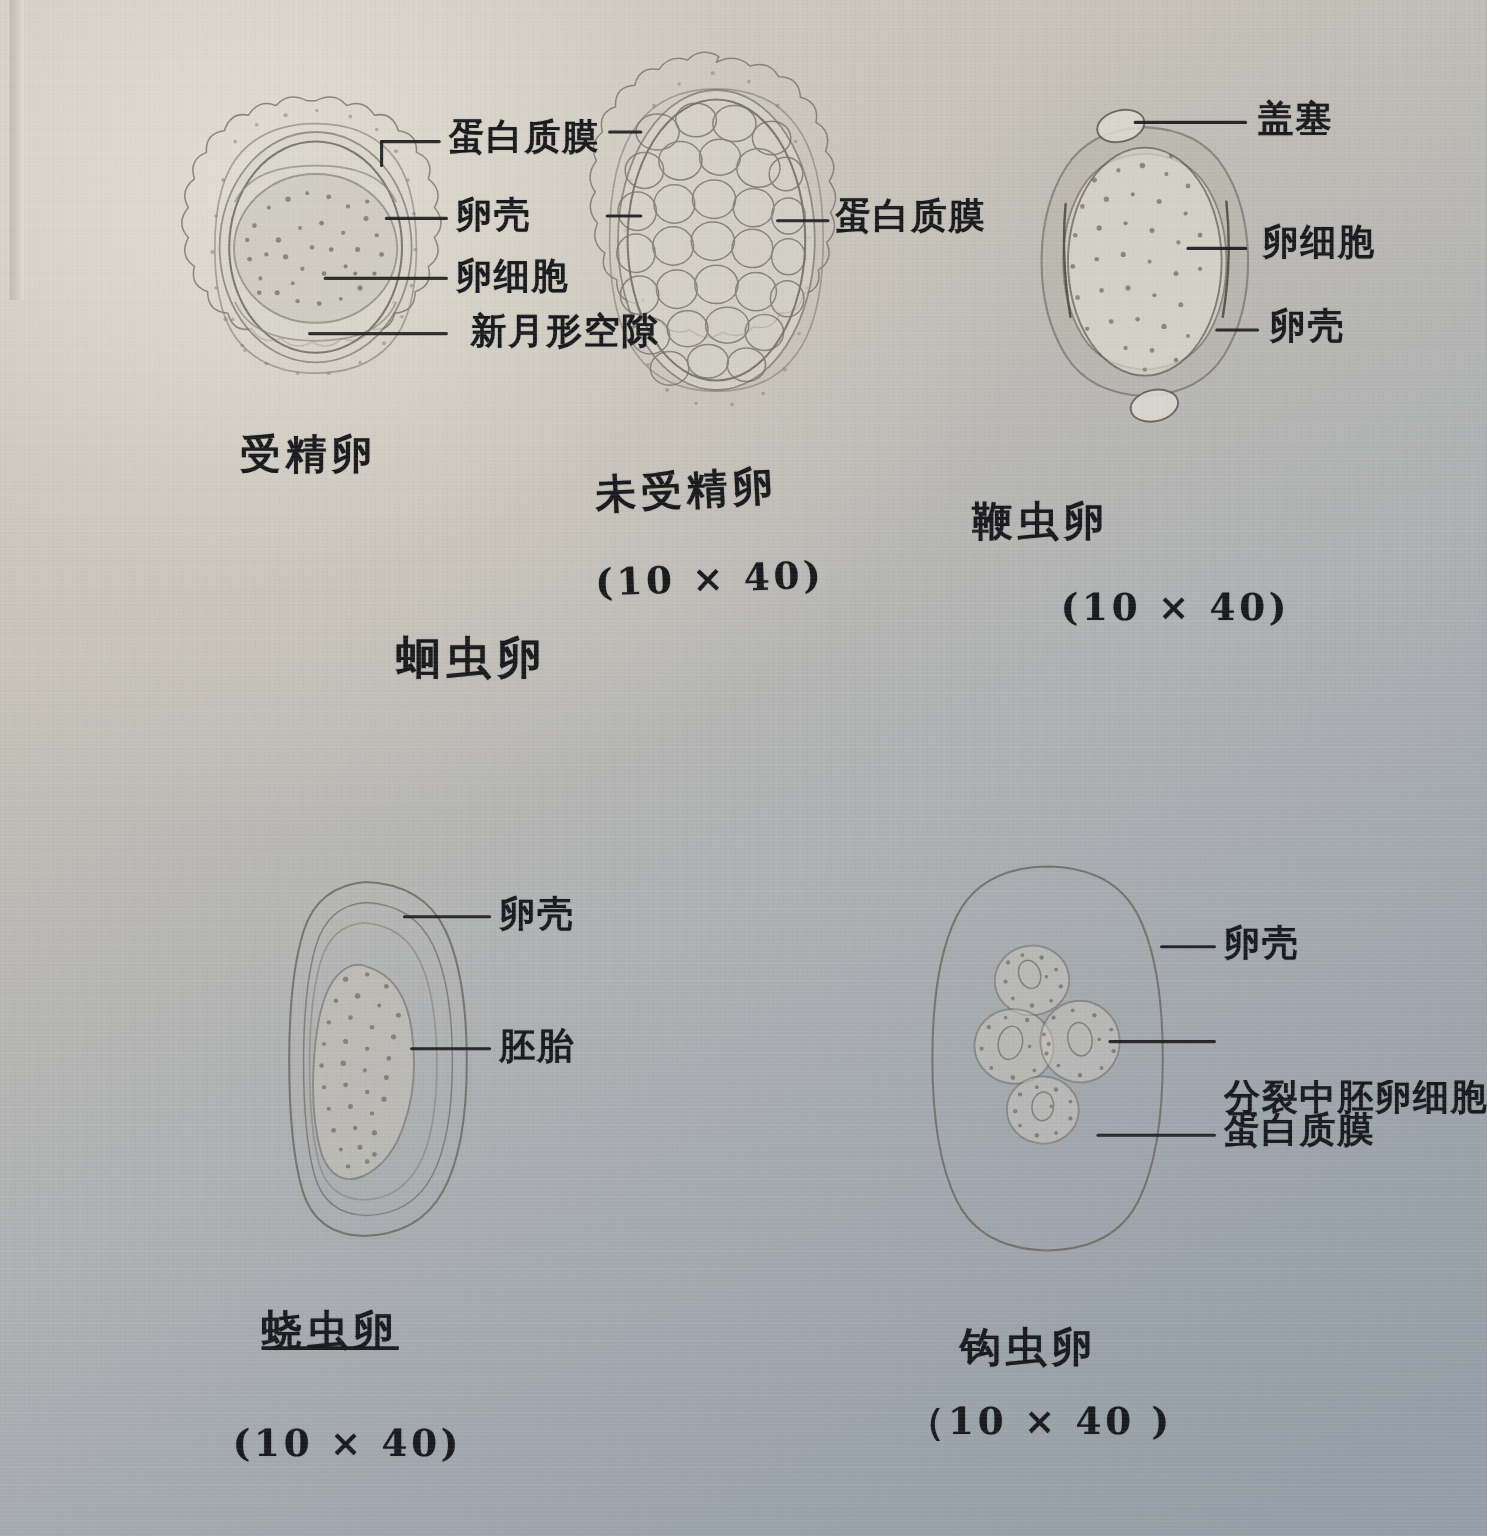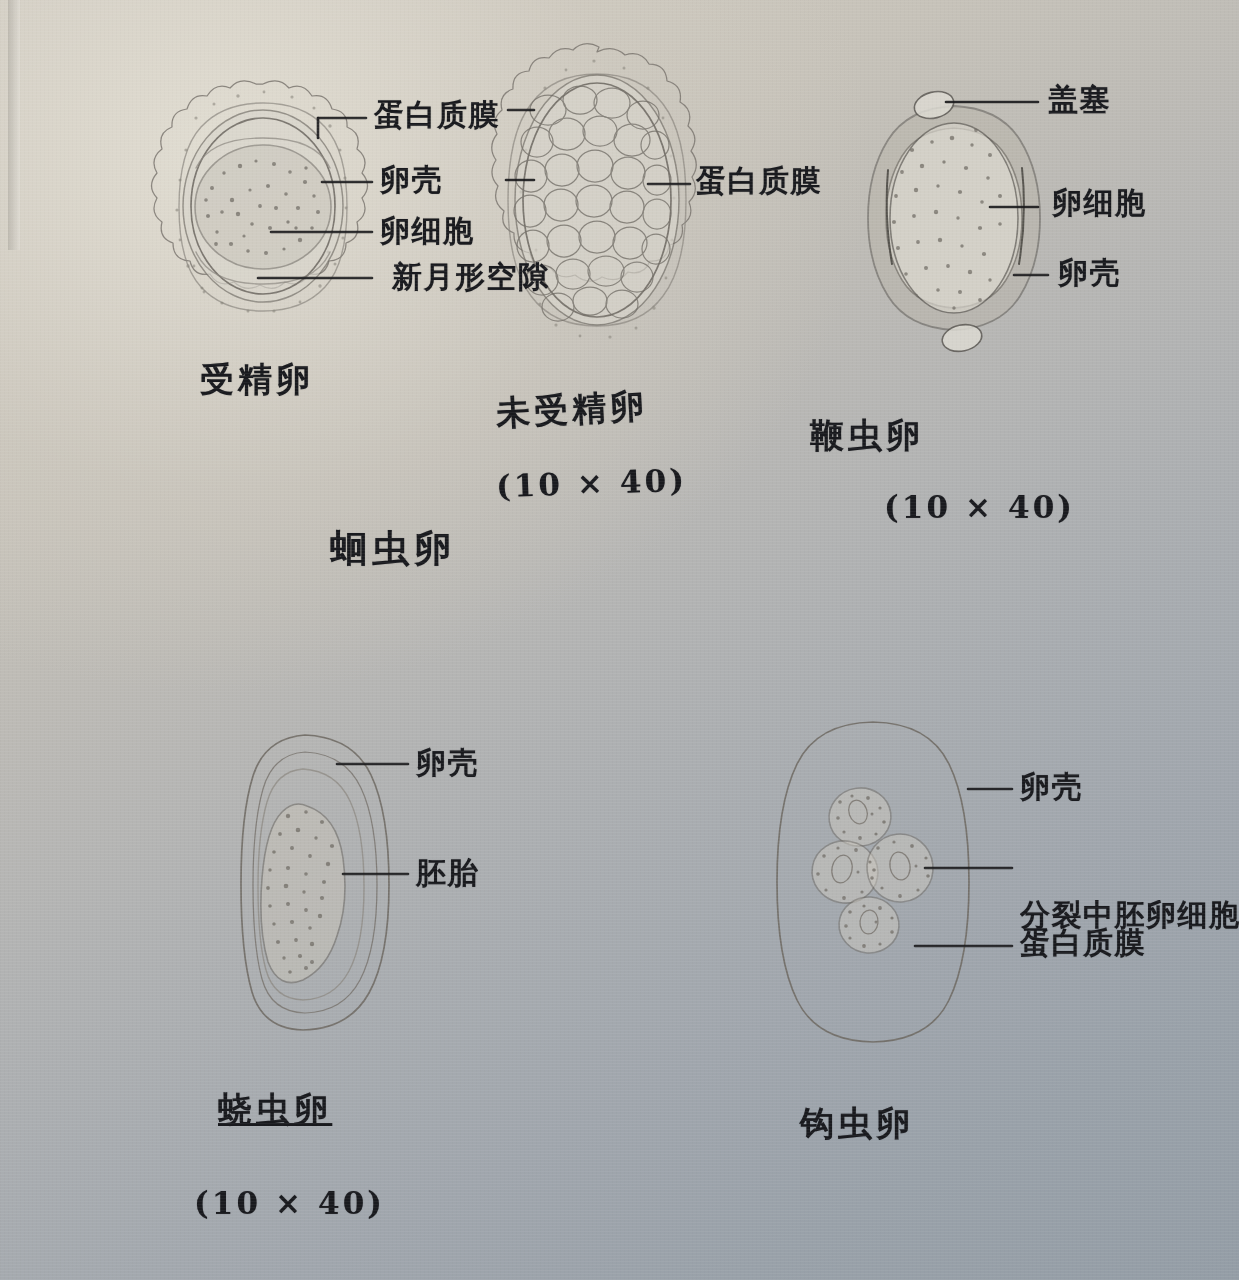--- a/index.html
+++ b/index.html
@@ -522,16 +522,17 @@
 
   <div class="hand group" style="left:330px; top:530px;">蛔虫卵</div>
 
   <div class="hand cap" style="left:810px; top:418px;">鞭虫卵</div>
   <div class="hand mag" style="left:884px; top:492px;">(10 × 40)</div>
 
   <div class="hand cap" style="left:218px; top:1092px;text-decoration:underline;">蛲虫卵</div>
   <div class="hand mag" style="left:194px; top:1188px;">(10 × 40)</div>
 
   <div class="hand cap" style="left:800px; top:1086px;margin-top:20px;">钩虫卵</div>
+  <div class="hand mag" style="left:756px; top:1170px;">（10 × 40 )</div>
 
   <div id="grain"></div>
   <div id="crease"></div>
 </div>
 
 </body></html>

